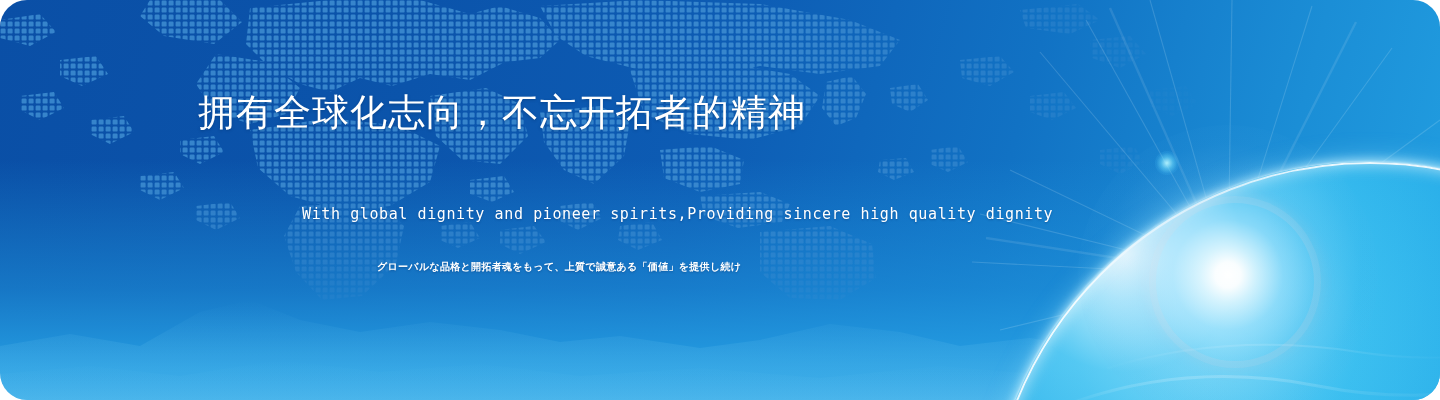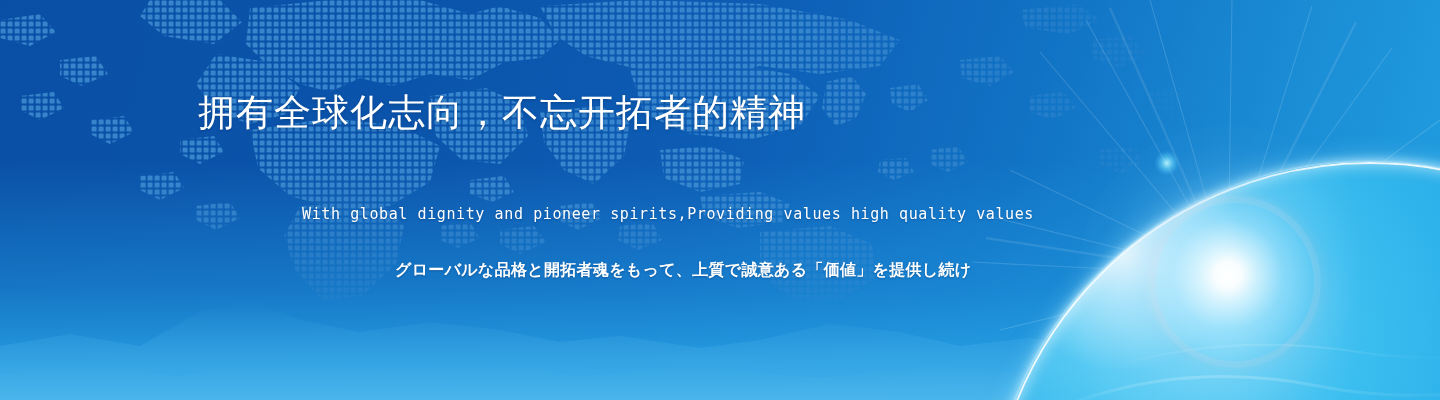--- a/index.html
+++ b/index.html
@@ -22,20 +22,21 @@
         rgba(32,150,222,0.55) 72%,
         rgba(38,160,228,0.95) 92%,
         rgba(40,163,230,1.00) 100%),
       linear-gradient(105deg,
         #0a4fa6  0%,
         #0b54ab 28%,
         #0d5cb4 48%,
         #1172c4 68%,
         #1b8ed6 86%,
         #22a0e2 100%);
+    border-radius: 27px;
   }
 
   
   .dotmap {
     position: absolute;
     left: 0; top: 0;
     width: 1260px;
     height: 330px;
     pointer-events: none;
     opacity: 0.85;
@@ -177,25 +178,25 @@
     left: 302px; top: 205px;
     color: #ffffff;
     font-family: "DejaVu Sans Mono", "Liberation Mono", monospace;
     font-size: 15px;
     letter-spacing: 0.6px;
     white-space: nowrap;
     text-shadow: 0 1px 2px rgba(3,48,104,0.40);
   }
   .subline-jp {
     position: absolute;
-    left: 395px; top: 260px;
+    left: 377px; top: 260px;
     color: #ffffff;
     font-family: "Liberation Sans", "DejaVu Sans", sans-serif;
     font-weight: 700;
-    font-size: 16px;
+    font-size: 10px;
     letter-spacing: 0.3px;
     white-space: nowrap;
     text-shadow: 0 1px 2px rgba(3,48,104,0.40);
   }
 </style>
 </head>
 <body>
 
 <div id="banner">
 
@@ -357,17 +358,17 @@
     </div>
     <div class="limb"></div>
   </div>
 
   <div class="flare-ring"></div>
   <div class="flare-core"></div>
   <div class="flare-dot"></div>
 
   <div class="copy">
     <div class="headline headline-1">拥有全球化志向，不忘开拓者的精神</div>
-    <div class="subline-en">With global dignity and pioneer spirits,Providing values high quality values</div>
+    <div class="subline-en">With global dignity and pioneer spirits,Providing sincere high quality dignity</div>
     <div class="subline-jp">グローバルな品格と開拓者魂をもって、上質で誠意ある「価値」を提供し続け</div>
   </div>
 
 </div>
 
 </body></html>

